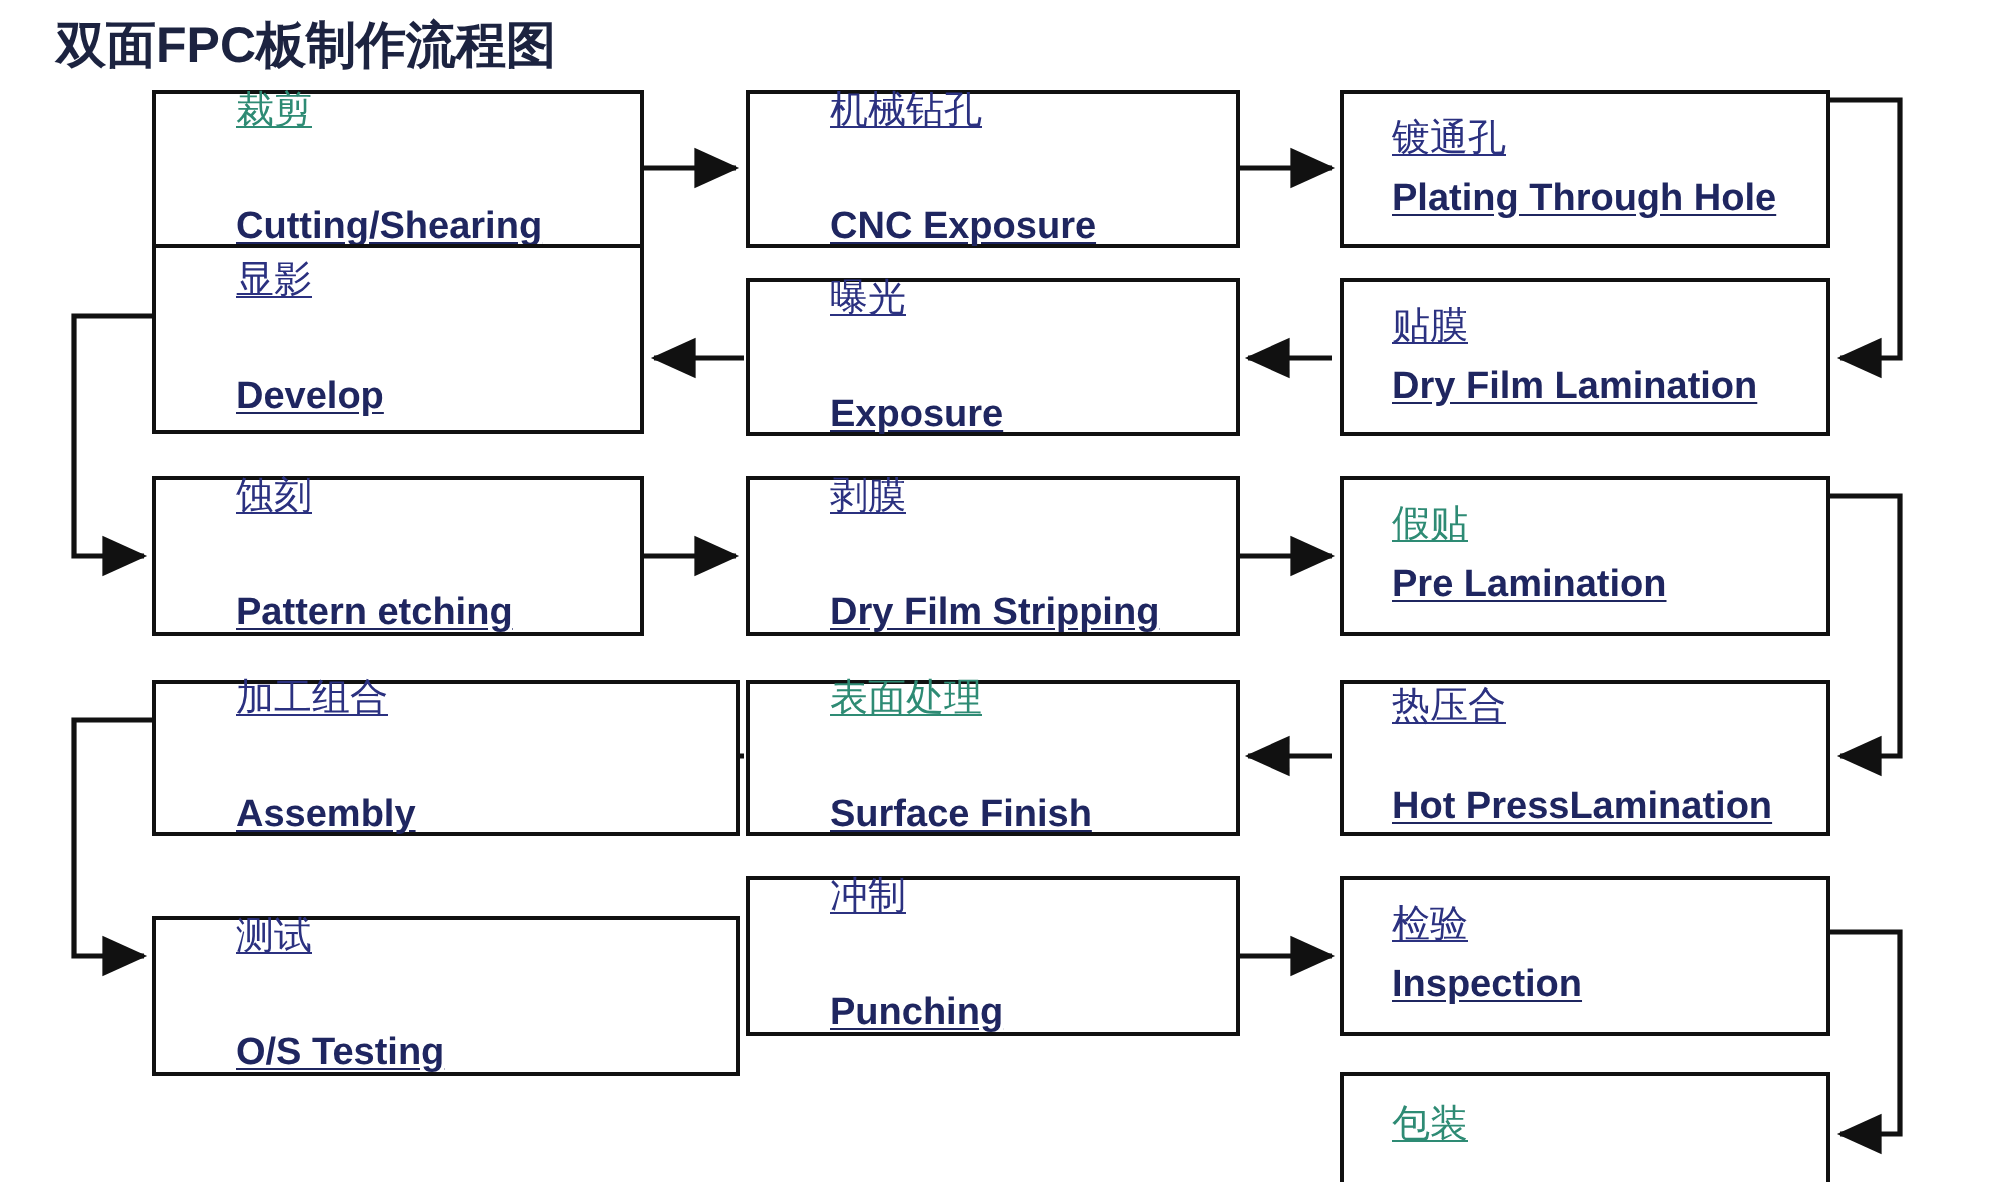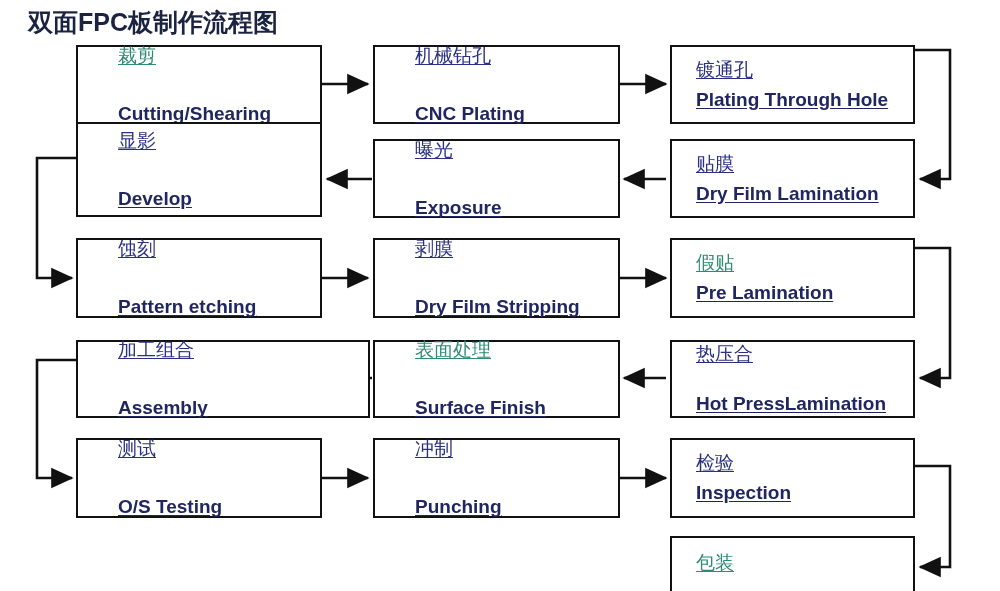--- a/index.html
+++ b/index.html
@@ -109,21 +109,21 @@
     </g>
   </svg>
 
   <div class="node lefty-mid" style="left:76px;top:45px;width:246px;height:79px;">
     <div class="cn teal">裁剪</div>
     <div class="en">Cutting/Shearing</div>
   </div>
 
   <div class="node lefty-mid" style="left:373px;top:45px;width:247px;height:79px;">
     <div class="cn navy">机械钻孔</div>
-    <div class="en">CNC Plating</div>
+    <div class="en">CNC Exposure</div>
   </div>
 
   <div class="node lefty" style="left:670px;top:45px;width:245px;height:79px;">
     <div class="cn navy">镀通孔</div>
     <div class="en">Plating Through Hole</div>
   </div>
 
   <div class="node lefty-mid" style="left:76px;top:122px;width:246px;height:95px;">
     <div class="cn navy">显影</div>
     <div class="en">Develop</div>
@@ -162,21 +162,21 @@
   <div class="node lefty-mid" style="left:373px;top:340px;width:247px;height:78px;">
     <div class="cn teal">表面处理</div>
     <div class="en">Surface  Finish</div>
   </div>
 
   <div class="node lefty" style="left:670px;top:340px;width:245px;height:78px;gap:20px;">
     <div class="cn navy">热压合</div>
     <div class="en">Hot PressLamination</div>
   </div>
 
-  <div class="node lefty-mid" style="left:76px;top:438px;width:246px;height:80px;">
+  <div class="node lefty-mid" style="left:76px;top:458px;width:294px;height:80px;">
     <div class="cn navy">测试</div>
     <div class="en">O/S Testing</div>
   </div>
 
   <div class="node lefty-mid" style="left:373px;top:438px;width:247px;height:80px;">
     <div class="cn navy">冲制</div>
     <div class="en">Punching</div>
   </div>
 
   <div class="node lefty" style="left:670px;top:438px;width:245px;height:80px;">

